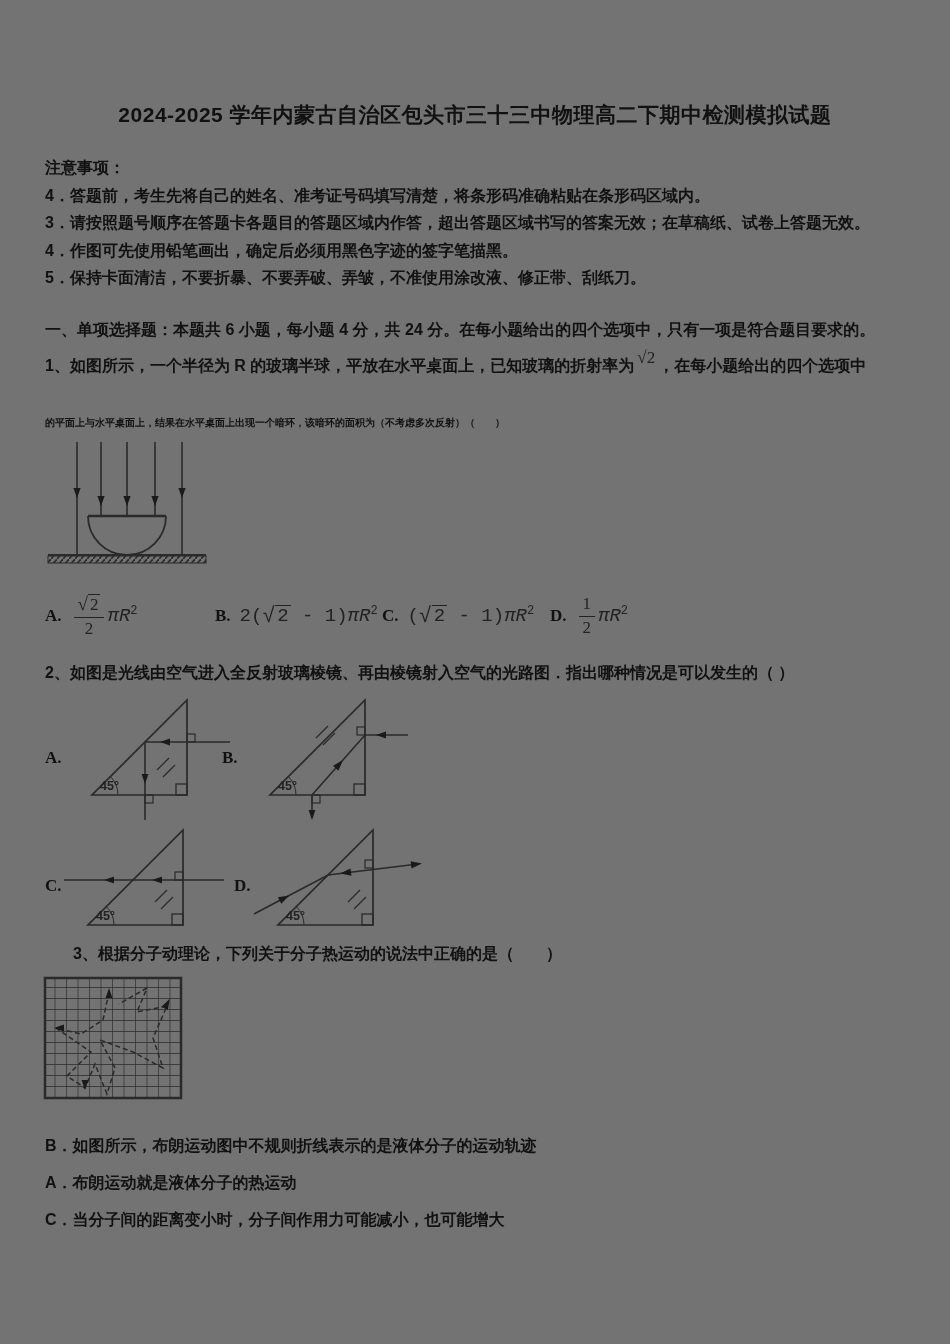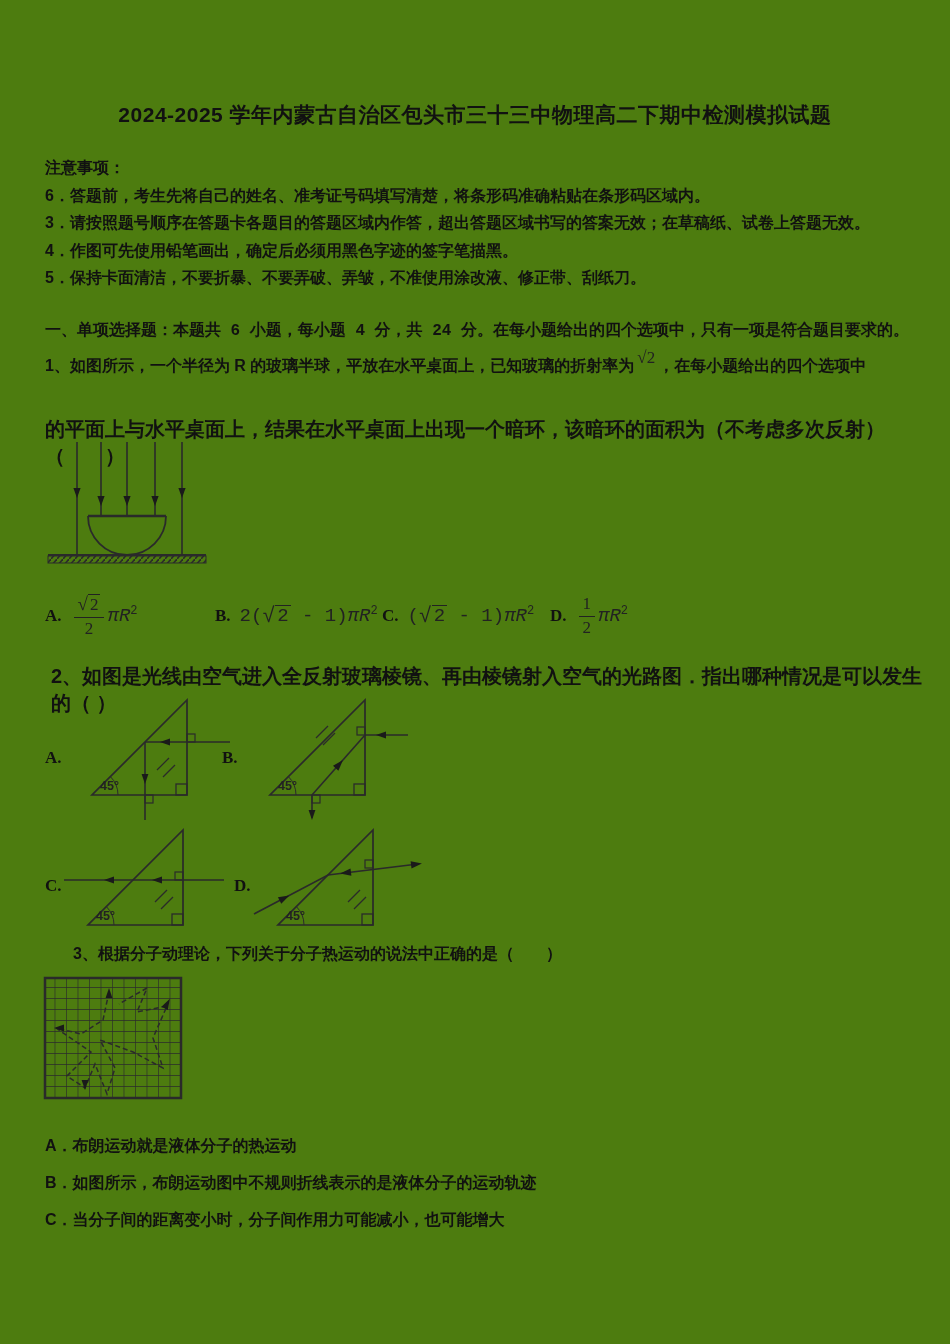--- a/index.html
+++ b/index.html
@@ -1,30 +1,30 @@
 <!DOCTYPE html>
 <html><head>
 <meta charset="utf-8">
 <style>
   html,body{margin:0;padding:0;background:#ffffff;}
   .page{
-    position:relative;width:950px;height:1344px;background:#4d7c0f;
+    position:relative;width:950px;height:1344px;background:#737373;
     font-family:"Liberation Sans",sans-serif;font-weight:700;color:#111;
     overflow:hidden;
   }
   .abs{position:absolute;}
   .title{
     top:101px;left:0;width:950px;text-align:center;
     font-size:21px;font-weight:800;letter-spacing:0.5px;
   }
   .notice{top:142px;left:45px;width:880px;font-size:16px;line-height:27.6px;margin-top:12px;}
-  .section-head{top:320px;left:45px;width:880px;font-size:16px;font-family:Liberation Mono, monospace;}
+  .section-head{top:320px;left:45px;width:880px;font-size:16px;}
   .q1-line1{top:356px;left:45px;width:890px;font-size:16px;}
-  .q1-line2{top:416px;left:45px;width:890px;font-size:20px;}
-  .q2-line{top:663px;left:51px;width:890px;font-size:20px;}
+  .q1-line2{top:416px;left:45px;width:890px;font-size:10px;}
+  .q2-line{top:663px;left:45px;width:890px;font-size:16px;}
   .q3-line{top:944px;left:45px;width:890px;font-size:16px;margin-left:28px;}
   .q3-opts{top:1136px;left:45px;width:890px;font-size:16px;line-height:19px;}
   .q3-opts .row{margin-bottom:18px;}
 
   .math{font-family:Liberation Mono, monospace;font-weight:400;font-style:normal;font-size:19px;color:#222;}
   .mi{font-style:italic;}
   sup{font-size:12px;}
   .opt{position:absolute;top:578px;height:76px;display:flex;align-items:center;}
   .opt-label{font-family:"Liberation Serif",serif;font-weight:700;font-size:17px;margin-right:9px;color:#111;}
   .frac{display:inline-flex;flex-direction:column;align-items:center;
@@ -45,21 +45,21 @@
 </style>
 </head>
 <body>
 
 <div class="page">
 
   <div class="abs title">2024-2025 学年内蒙古自治区包头市三十三中物理高二下期中检测模拟试题</div>
 
   <div class="abs notice">
     <div>注意事项：</div>
-    <div>6．答题前，考生先将自己的姓名、准考证号码填写清楚，将条形码准确粘贴在条形码区域内。</div>
+    <div>4．答题前，考生先将自己的姓名、准考证号码填写清楚，将条形码准确粘贴在条形码区域内。</div>
     <div>3．请按照题号顺序在答题卡各题目的答题区域内作答，超出答题区域书写的答案无效；在草稿纸、试卷上答题无效。</div>
     <div>4．作图可先使用铅笔画出，确定后必须用黑色字迹的签字笔描黑。</div>
     <div>5．保持卡面清洁，不要折暴、不要弄破、弄皱，不准使用涂改液、修正带、刮纸刀。</div>
   </div>
 
   <div class="abs section-head">一、单项选择题：本题共 6 小题，每小题 4 分，共 24 分。在每小题给出的四个选项中，只有一项是符合题目要求的。</div>
 
   <div class="abs q1-line1">
     <span>1、如图所示，一个半径为 R 的玻璃半球，平放在水平桌面上，已知玻璃的折射率为</span><span class="inline-sqrt">
         <span class="sign">√</span>
@@ -245,18 +245,18 @@
       <polygon points="66,12 62.6,22 69.4,22"></polygon>
       <polygon points="11,52 21,48.6 21,55.4"></polygon>
       <polygon points="42,114 38.6,104 45.4,104"></polygon>
       <g transform="translate(124,28) rotate(-62)">
           <polygon points="6,0 -5,-3.6 -5,3.6"></polygon>
         </g>
     </g>
   </svg>
 
   <div class="abs q3-opts">
+    <div class="row"><span>B．</span><span>如图所示，布朗运动图中不规则折线表示的是液体分子的运动轨迹</span></div>
     <div class="row"><span>A．</span><span>布朗运动就是液体分子的热运动</span></div>
-    <div class="row"><span>B．</span><span>如图所示，布朗运动图中不规则折线表示的是液体分子的运动轨迹</span></div>
     <div class="row"><span>C．</span><span>当分子间的距离变小时，分子间作用力可能减小，也可能增大</span></div>
   </div>
 
 </div>
 
 </body></html>

